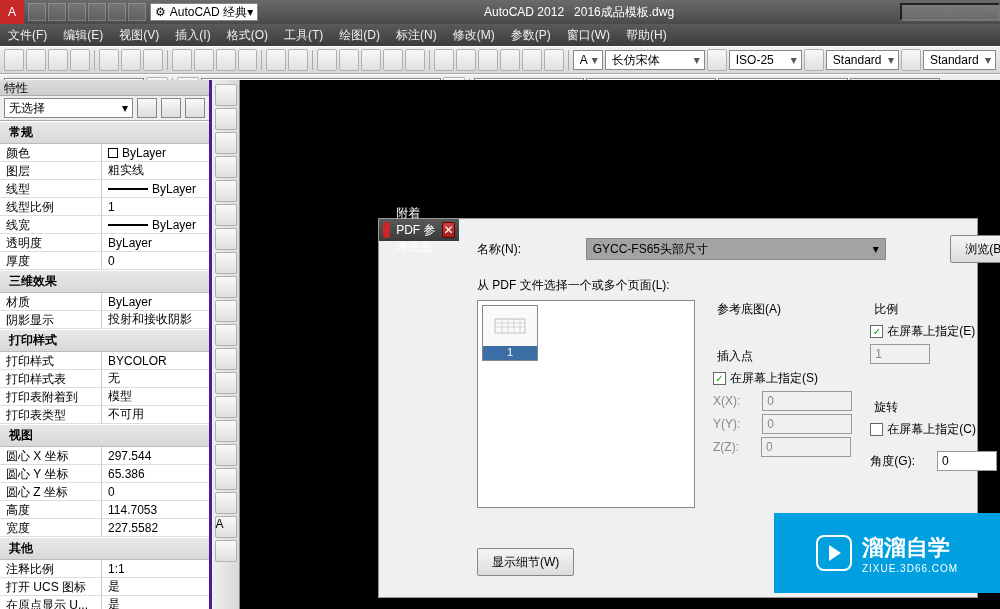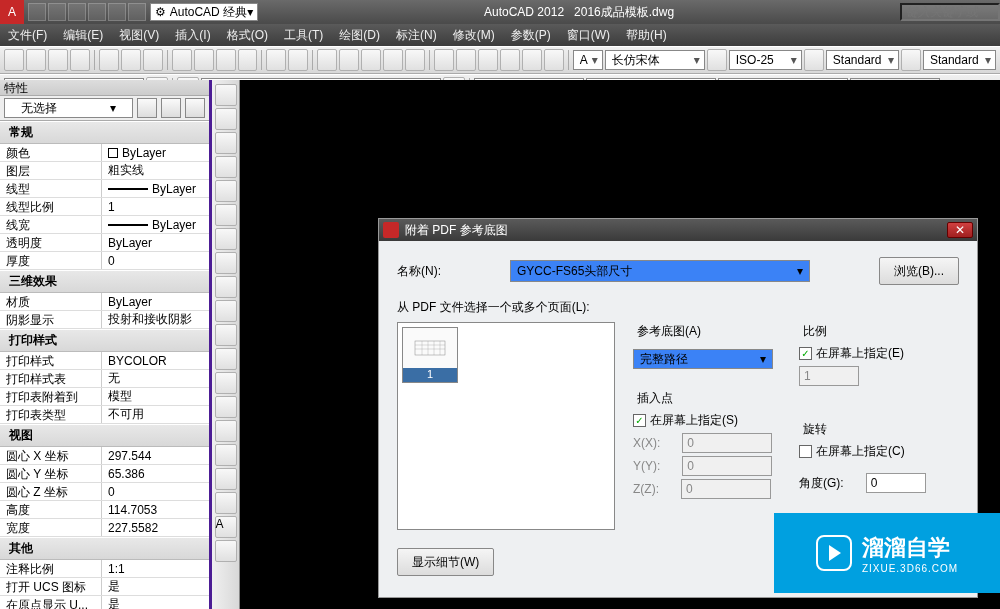--- a/index.html
+++ b/index.html
@@ -19,43 +19,43 @@
     .toolbar-row { height: 28px; background: linear-gradient(#f0f0f0, #d8d8d8); border-top: 1px solid #fff; border-bottom: 1px solid #aaa; display: flex; align-items: center; gap: 2px; padding: 0 4px; }
     .tb-icon { width: 22px; height: 22px; border: 1px solid #b0b0b0; background: linear-gradient(#f8f8f8, #e0e0e0); border-radius: 2px; }
     .tb-sep { width: 1px; height: 20px; background: #aaa; margin: 0 2px; }
     .tb-combo { height: 20px; background: #fff; border: 1px solid #888; padding: 0 4px 0 6px; display: flex; align-items: center; color: #000; gap: 4px; }
     .tb-combo::after { content: '▾'; color: #555; margin-left: auto; }
     
     .main-area { position: absolute; top: 80px; left: 0; right: 0; bottom: 0; display: flex; }
     .props-panel { width: 212px; background: #ececec; border-right: 3px solid #4c1d95; display: flex; flex-direction: column; }
     .panel-title { height: 16px; background: linear-gradient(#ddd,#ccc); padding: 0 4px; border-bottom: 1px solid #aaa; }
     .panel-head { height: 30px; display: flex; align-items: center; gap: 4px; padding: 2px 4px; background: #eee; border-bottom: 1px solid #aaa; }
-    .panel-head .combo { flex: 1; height: 20px; background: #fff; border: 1px solid #888; padding: 0 16px; display: flex; align-items: center; }
+    .panel-head .combo { flex: 1; height: 20px; background: #fff; border: 1px solid #888; padding: 0 4px; display: flex; align-items: center; }
     .panel-head .combo::after { content: '▾'; margin-left: auto; }
     .panel-head .small-btn { width: 20px; height: 20px; border: 1px solid #888; background: linear-gradient(#fafafa,#ddd); }
     
     .prop-section { background: #fff; }
     .section-header { background: linear-gradient(#e8e8e8,#d8d8d8); padding: 2px 9px; font-weight: bold; border-top: 1px solid #fff; border-bottom: 1px solid #bbb; }
     .prop-row { display: flex; height: 18px; border-bottom: 1px solid #ddd; }
     .prop-label { width: 102px; padding: 1px 6px; background: #fff; border-right: 1px solid #ccc; }
     .prop-value { flex: 1; padding: 1px 6px; background: #fff; display: flex; align-items: center; gap: 4px; }
     .color-swatch { width: 10px; height: 10px; border: 1px solid #000; background: #fff; display: inline-block; }
     .line-preview { width: 40px; height: 0; border-top: 2px solid #000; display: inline-block; }
     
     .vtoolbar { width: 28px; background: linear-gradient(90deg,#f0f0f0,#d8d8d8); border-right: 1px solid #888; display: flex; flex-direction: column; align-items: center; gap: 2px; padding-top: 4px; }
     
     .canvas { flex: 1; background: #000; position: relative; }
     
-    .dialog { position: absolute; left: 378px; top: 218px; width: 600px; height: 380px; background: #eef0f2; border: 1px solid #999; box-shadow: 4px 4px 10px rgba(0,0,0,.5); display: flex; flex-direction: column; }
+    .dialog { position: absolute; left: 378px; top: 218px; width: 600px; height: 380px; background: #eef0f2; border: 1px solid #999; box-shadow: 4px 4px 10px rgba(0,0,0,.5); display: flex; flex-direction: row; }
     .dlg-title { height: 22px; background: linear-gradient(#5a5a5a, #3a3a3a); display: flex; align-items: center; color: #fff; padding: 0 4px; }
     .dlg-title .acad-icon { width: 16px; height: 16px; background: #c62828; margin-right: 6px; border-radius: 2px; }
     .dlg-close { margin-left: auto; width: 26px; height: 16px; background: linear-gradient(#d04040,#a02020); color: #fff; text-align: center; line-height: 14px; border: 1px solid #600; border-radius: 2px; }
     .dlg-body { flex: 1; padding: 16px 18px 10px; position: relative; }
     .dlg-row { display: flex; align-items: center; gap: 8px; margin-bottom: 14px; justify-content: space-between; }
-    .dlg-combo { height: 22px; width: 300px; border: 1px solid #888; background: #3b82f6; padding: 0 6px; display: flex; align-items: center; }
+    .dlg-combo { height: 22px; width: 300px; border: 1px solid #888; background: #a3a3a3; padding: 0 6px; display: flex; align-items: center; }
     .dlg-combo::after { content: '▾'; margin-left: auto; }
     .dlg-btn { height: 28px; padding: 0 14px; border: 1px solid #888; background: linear-gradient(#f5f5f5,#dcdcdc); border-radius: 2px; cursor: pointer; }
     .page-list { width: 218px; height: 208px; border: 1px solid #888; background: #fff; padding: 4px; }
     .page-thumb { width: 56px; height: 56px; border: 1px solid #888; background: #fff; display: flex; flex-direction: column; }
     .page-thumb .content { flex: 1; background: #fafafa; display:flex; align-items:center; justify-content:center; }
     .content svg { width:40px; height:30px; }
     .page-thumb .num { height: 14px; background: #3a6ea5; color: #fff; text-align: center; font-size: 11px; }
     .group-label { padding: 1px 4px; }
     .input-text { height: 20px; border: 1px solid #999; background: #fff; padding: 0 4px; width: 90px; }
     .input-text.disabled { background: #f0f0f0; color: #888; }
@@ -401,23 +401,20 @@
                 <line x1="30" y1="8" x2="30" y2="22" stroke="#888" stroke-width="0.3"></line>
               </svg>
           </div>
           <div class="num">1</div>
         </div>
       </div>
       <div style="flex:1;position:relative">
 
         <div class="group-label">参考底图(A)</div>
         <div style="height:8px"></div>
-        <div class="dlg-combo" style="width:140px;height:20px">
-            <span>完整路径</span>
-          </div>
         <div style="height:20px"></div>
 
         <div class="group-label">插入点</div>
         <div class="checkbox-row">
           <span class="checkbox checked"></span>
           <span>在屏幕上指定(S)</span>
         </div>
         <div class="coord-row">
             <span>X(X):</span>
             <input class="input-text disabled" value="0" style="">

